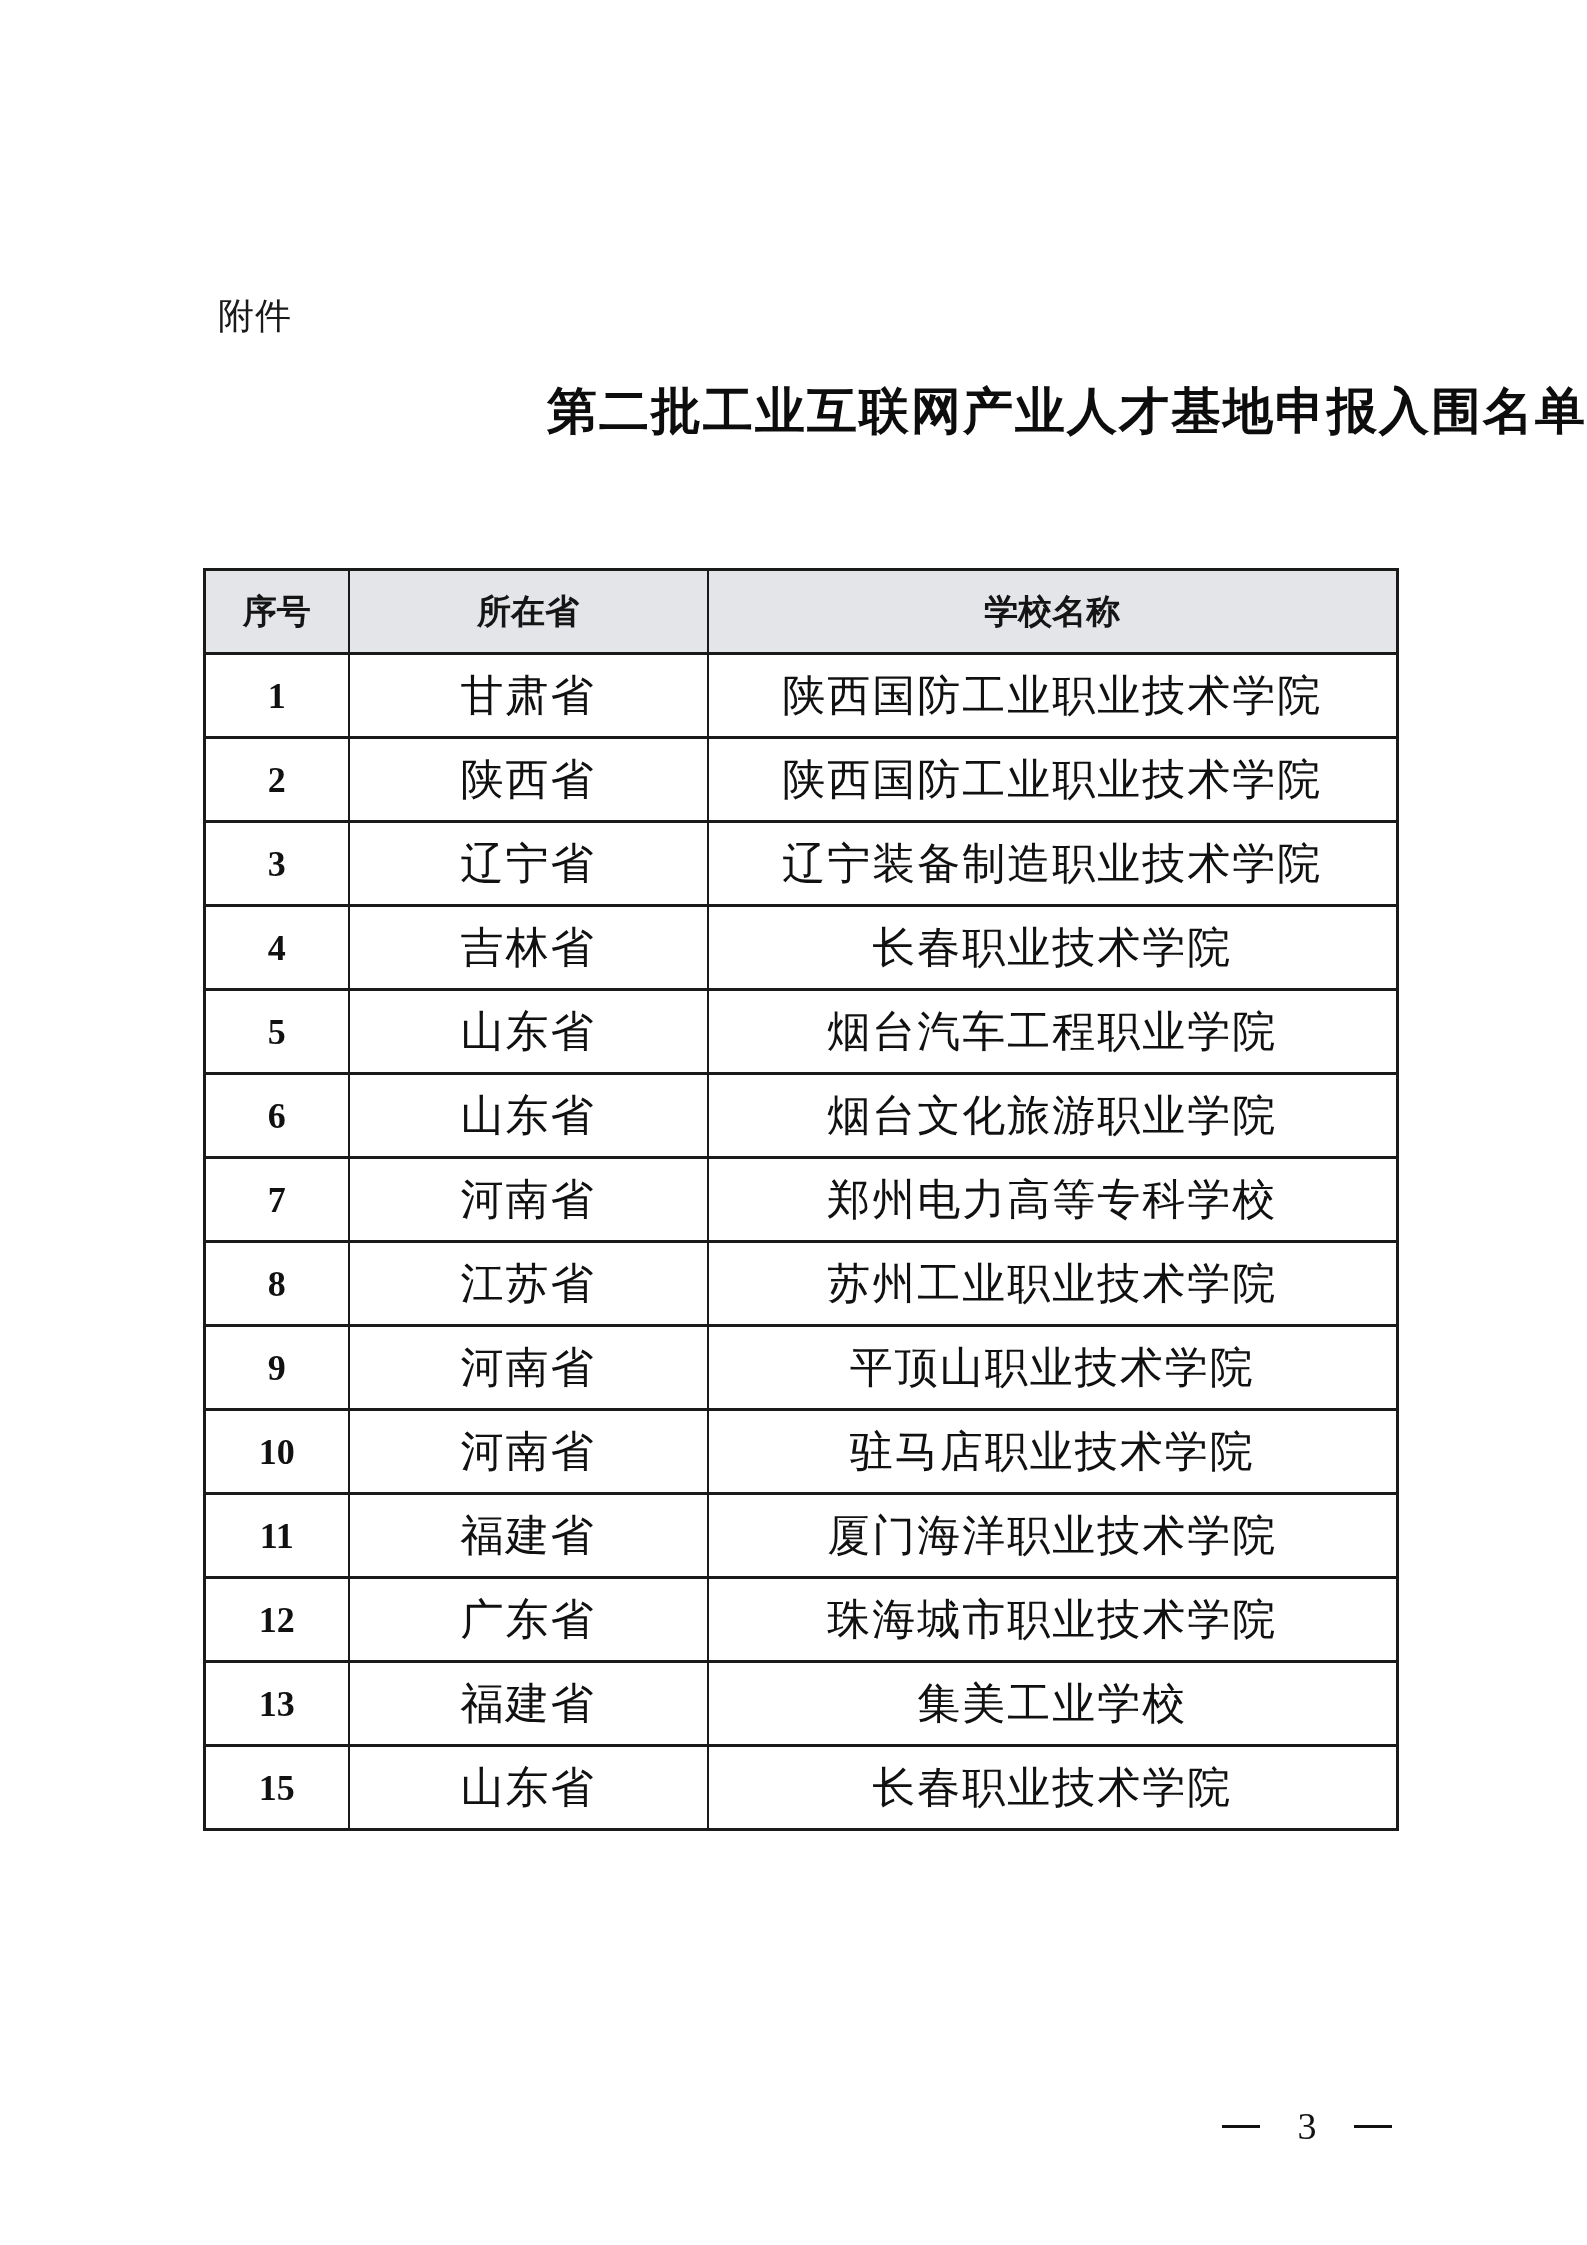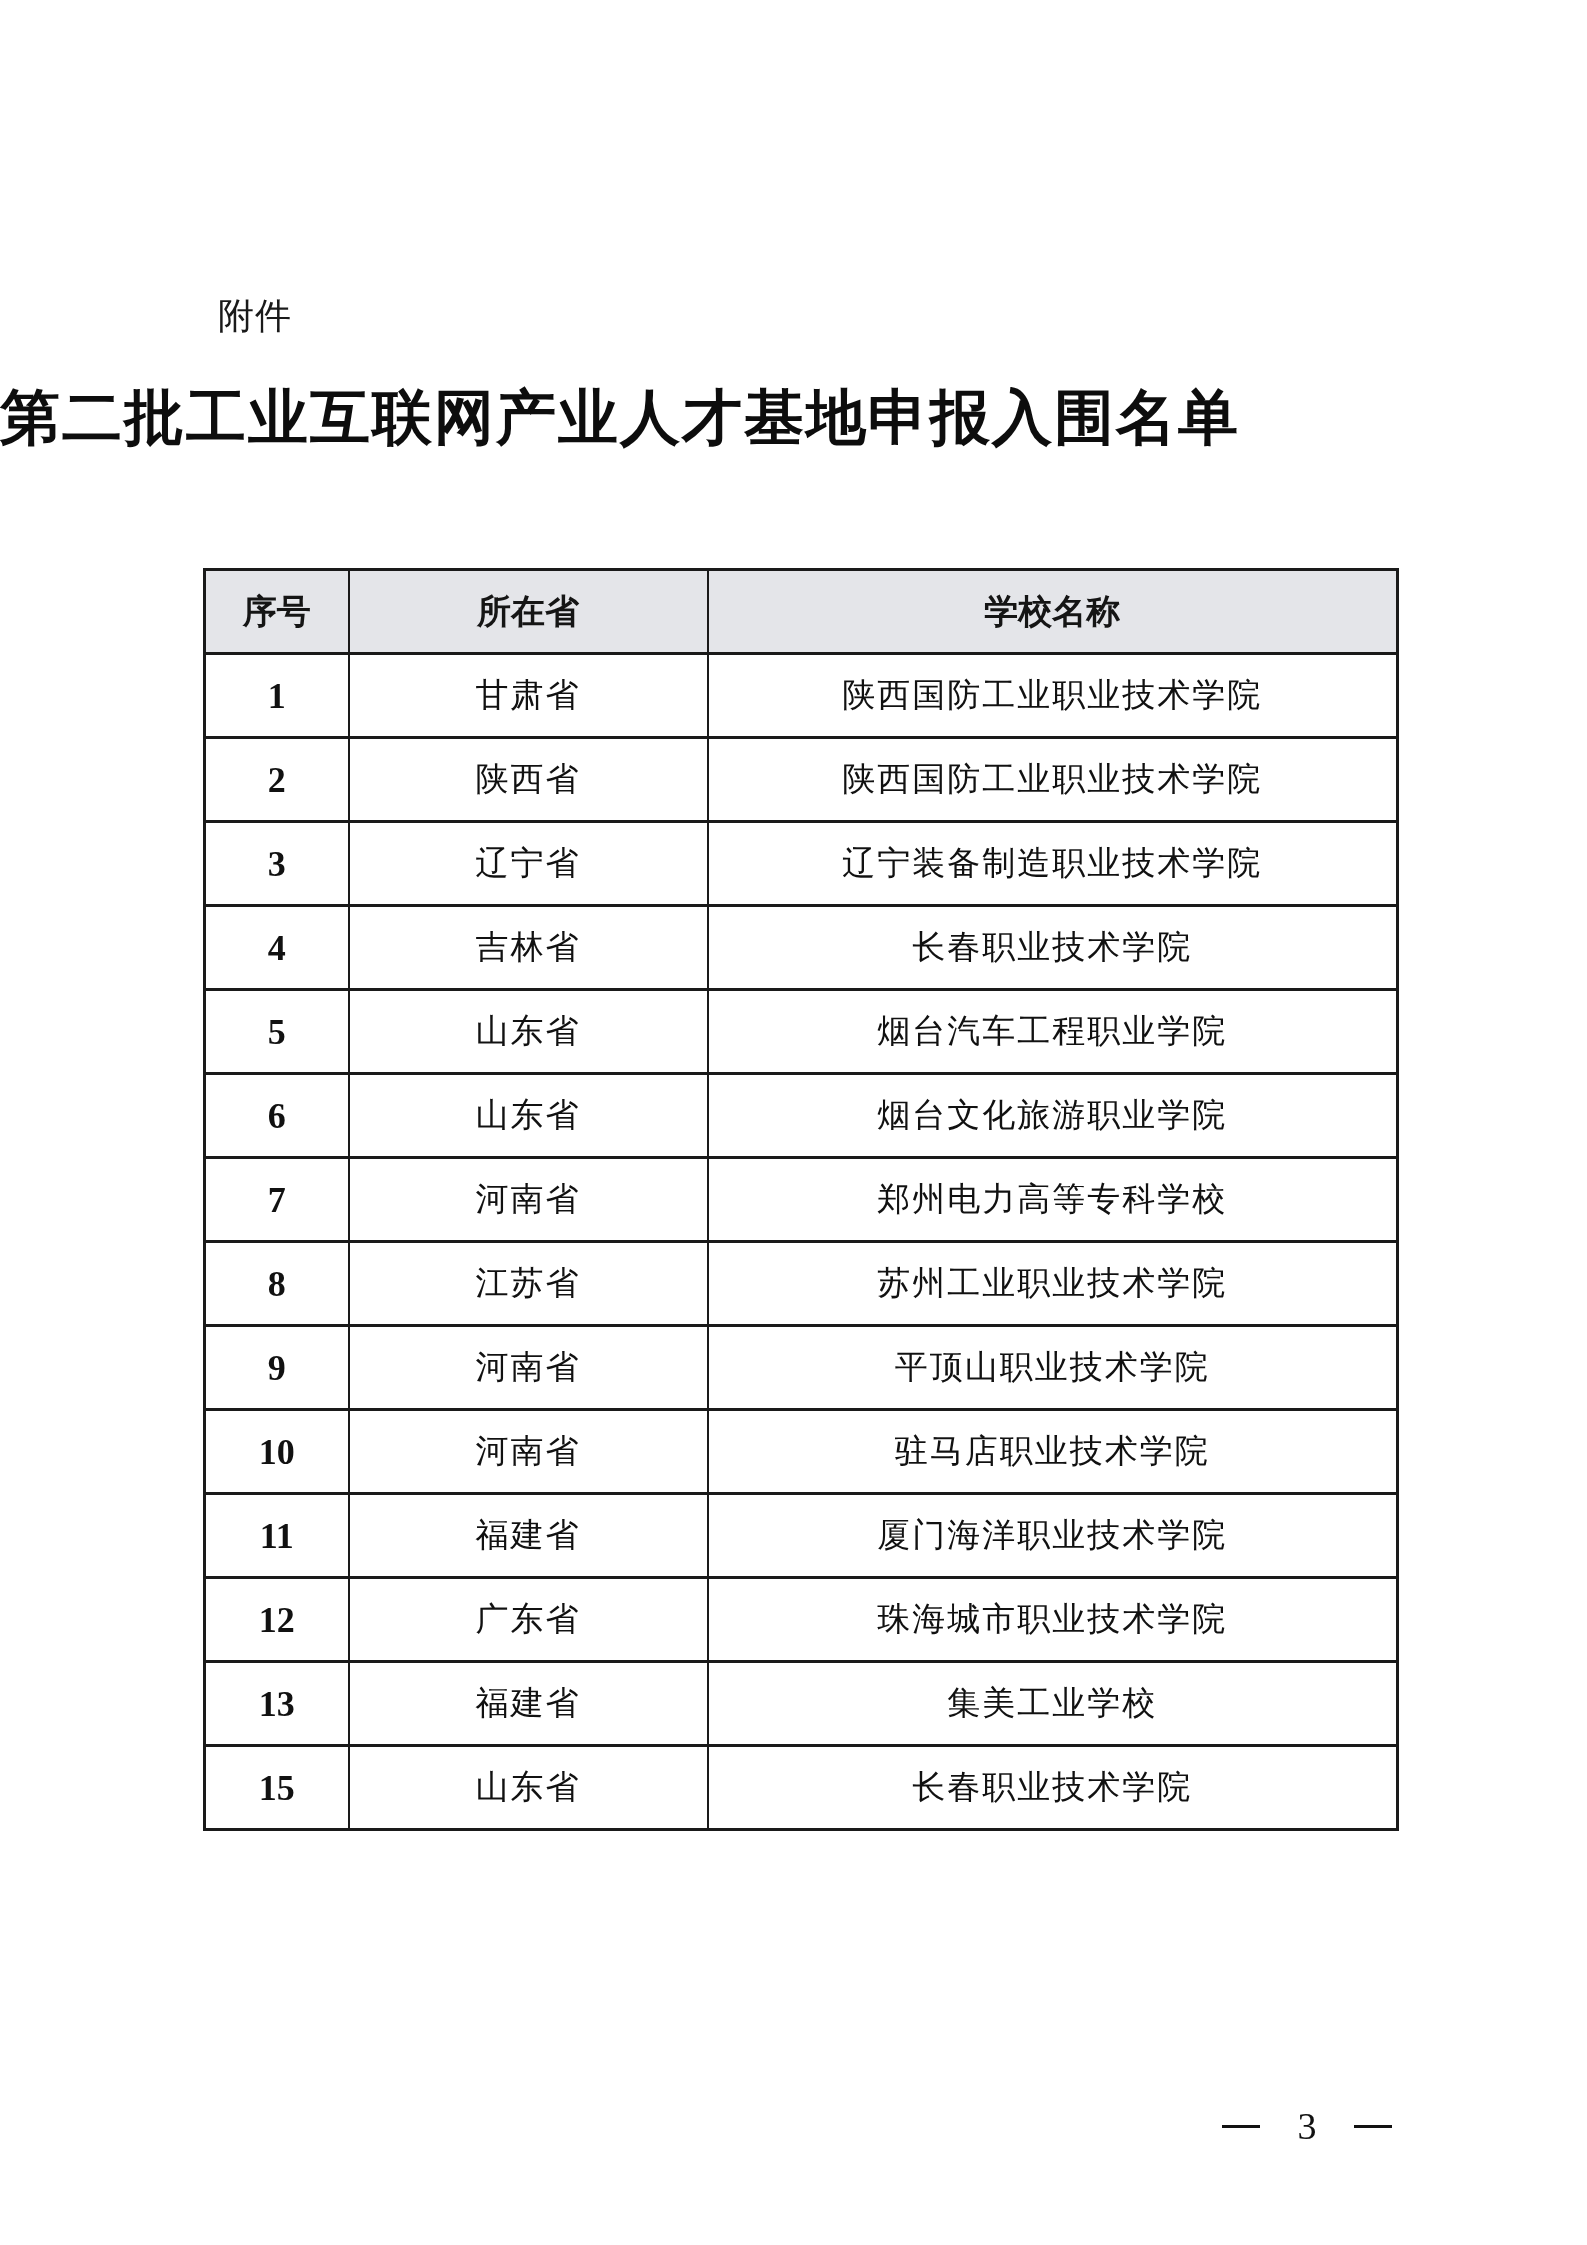--- a/index.html
+++ b/index.html
@@ -7,23 +7,23 @@
     width: 1587px; height: 2245px; position: relative; overflow: hidden;
     font-family: "DejaVu Serif", "Liberation Serif", serif; color: #111;
   }
   .attachment-label {
     position: absolute; left: 218px; top: 292px;
     font-family: "DejaVu Sans", "Liberation Sans", sans-serif;
     font-size: 36px; font-weight: normal; letter-spacing: 1px; color: #1a1a1a;
   }
   .doc-title {
     position: absolute; left: 0; width: 1587px; top: 378px;
-    text-align: left;
+    text-align: right;
     font-family: "DejaVu Serif", "Liberation Serif", serif;
-    font-size: 60px; font-weight: bold; letter-spacing: 2px; color: #0d0d0d;
+    font-size: 50px; font-weight: bold; letter-spacing: 2px; color: #0d0d0d;
   }
   table.list {
     position: absolute; left: 203px; top: 568px; width: 1193px;
     border-collapse: collapse; table-layout: fixed;
     border: 3px solid #1a1a1a;
   }
   table.list col.c1 { width: 144px; }
   table.list col.c2 { width: 359px; }
   table.list col.c3 { width: 690px; }
   table.list th, table.list td {
@@ -33,21 +33,21 @@
   }
   table.list thead tr { height: 84px; padding-left: 37px; }
   table.list th {
     background: #e4e5e9;
     font-family: "DejaVu Sans", "Liberation Sans", sans-serif;
     font-size: 34px; font-weight: bold; color: #151515;
   }
   table.list tbody tr { height: 84px; }
   table.list td {
     font-family: "DejaVu Serif", "Liberation Serif", serif;
-    font-size: 33px; color: #111; letter-spacing: 2px;
+    font-size: 43px; color: #111; letter-spacing: 2px;
   }
   table.list td.num {
     font-family: "Liberation Serif", "DejaVu Serif", serif;
     font-size: 36px; font-weight: bold; letter-spacing: 0;
   }
   .page-number {
     position: absolute; top: 2104px; left: 1222px; width: 170px;
     display: flex; justify-content: space-between; align-items: center;
     font-family: "Liberation Serif", "DejaVu Serif", serif; font-size: 38px; color: #111;
   }

